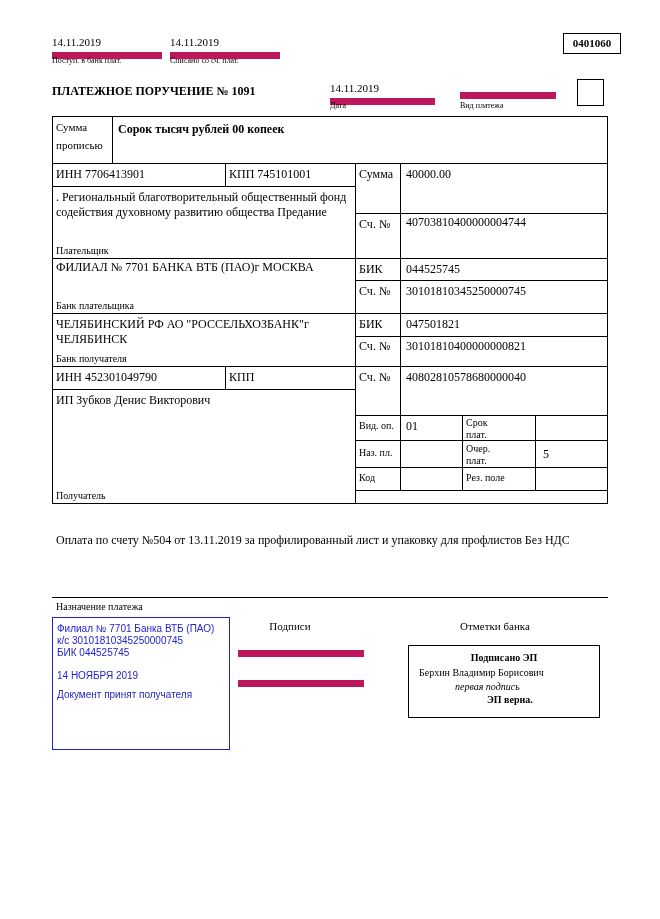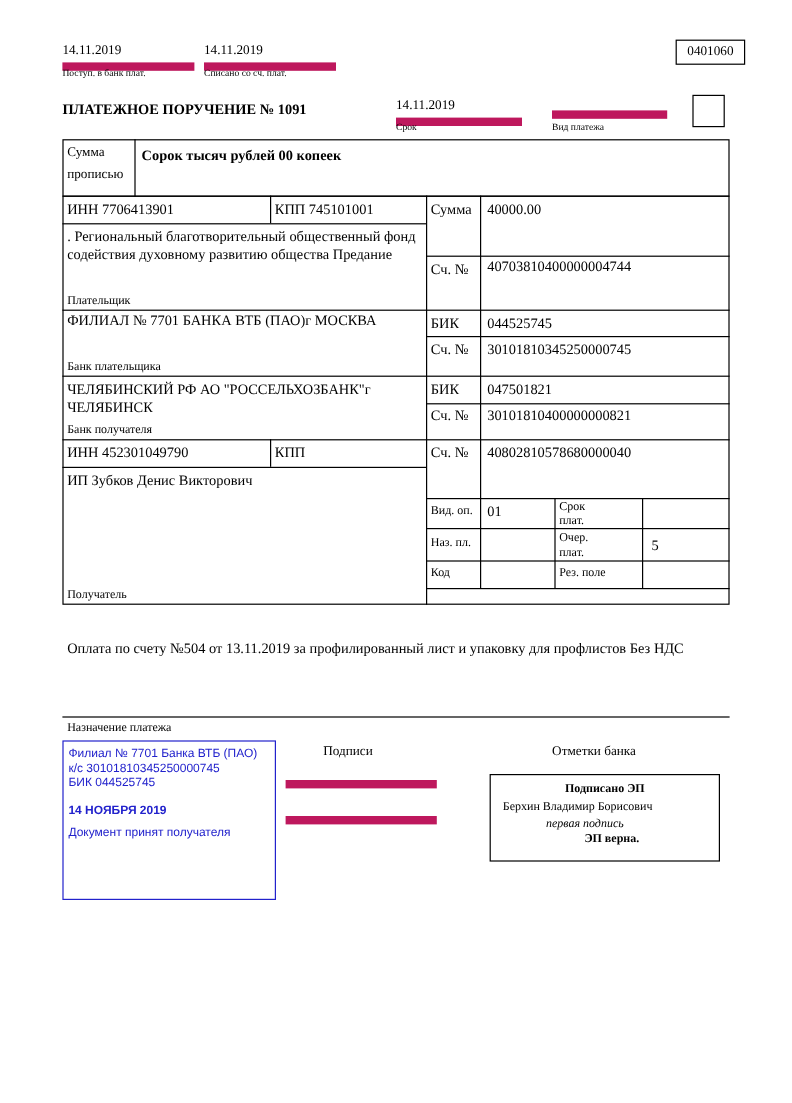--- a/index.html
+++ b/index.html
@@ -32,25 +32,25 @@
 <body>
 
 <div class="page">
 
   <div class="abs t11 underfield" style="left:52px; top:36px; width:110px; padding-bottom:3px;">14.11.2019</div>
   <div class="abs t8" style="left:52px; top:56px;">Поступ. в банк плат.</div>
 
   <div class="abs t11 underfield" style="left:170px; top:36px; width:110px; padding-bottom:3px;">14.11.2019</div>
   <div class="abs t8" style="left:170px; top:56px;">Списано со сч. плат.</div>
 
-  <div class="abs t11 boxed center" style="left:563px; top:33px; width:58px; height:21px; line-height:19px;">0401060</div>
+  <div class="abs t11 boxed center" style="left:563px; top:33px; width:58px; height:21px; line-height:19px;font-weight:bold;">0401060</div>
 
   <div class="abs t12 b" style="left:52px; top:84px;">ПЛАТЕЖНОЕ ПОРУЧЕНИЕ № 1091</div>
   <div class="abs t11 underfield" style="left:330px; top:82px; width:105px; padding-bottom:3px;">14.11.2019</div>
-  <div class="abs t8" style="left:330px; top:101px;">Срок</div>
+  <div class="abs t8" style="left:330px; top:101px;">Дата</div>
   <div class="abs underfield" style="left:460px; top:82px; width:96px; height:17px;"></div>
   <div class="abs t8" style="left:460px; top:101px;">Вид платежа</div>
   <div class="abs boxed" style="left:577px; top:79px; width:27px; height:27px;"></div>
 
   <div class="abs boxed" style="left:52px; top:116px; width:556px; height:48px;"></div>
   <div class="vline" style="left:112px; top:116px; height:48px;"></div>
   <div class="abs t11" style="left:56px; top:121px;">Сумма</div>
   <div class="abs t11" style="left:56px; top:139px;">прописью</div>
   <div class="abs t12" style="left:118px; top:122px;font-weight:bold;">Сорок тысяч рублей 00 копеек</div>
 
@@ -116,21 +116,21 @@
   <div class="abs t10" style="left:466px; top:472px; width:62px;">Рез. поле</div>
 
   <div class="abs t12" style="left:56px; top:533px; width:548px;">Оплата по счету №504 от 13.11.2019 за профилированный лист и упаковку для профлистов Без НДС</div>
   <div class="hline" style="left:52px; top:597px; width:556px;"></div>
   <div class="abs t10" style="left:56px; top:601px;">Назначение платежа</div>
 
   <div class="abs stamp-blue" style="left:52px; top:617px; width:178px; height:133px; padding:5px 4px;">
     <div>Филиал № 7701 Банка ВТБ (ПАО)</div>
     <div>к/с 30101810345250000745</div>
     <div>БИК 044525745</div>
-    <div style="margin-top:11px;font-weight:bold;">14 НОЯБРЯ 2019</div>
+    <div style="margin-top:11px;">14 НОЯБРЯ 2019</div>
     <div style="margin-top:7px;">Документ принят получателя</div>
   </div>
 
   <div class="abs t11 center" style="left:230px; top:620px; width:120px;">Подписи</div>
   <div class="abs underfield" style="left:238px; top:640px; width:126px; height:17px;"></div>
   <div class="abs underfield" style="left:238px; top:670px; width:126px; height:17px;"></div>
 
   <div class="abs t11 center" style="left:400px; top:620px; width:190px;">Отметки банка</div>
   <div class="abs boxed stampbox" style="left:408px; top:645px; width:192px; height:73px;">
     <div class="t10 b center" style="margin-top:6px;">Подписано ЭП</div>

